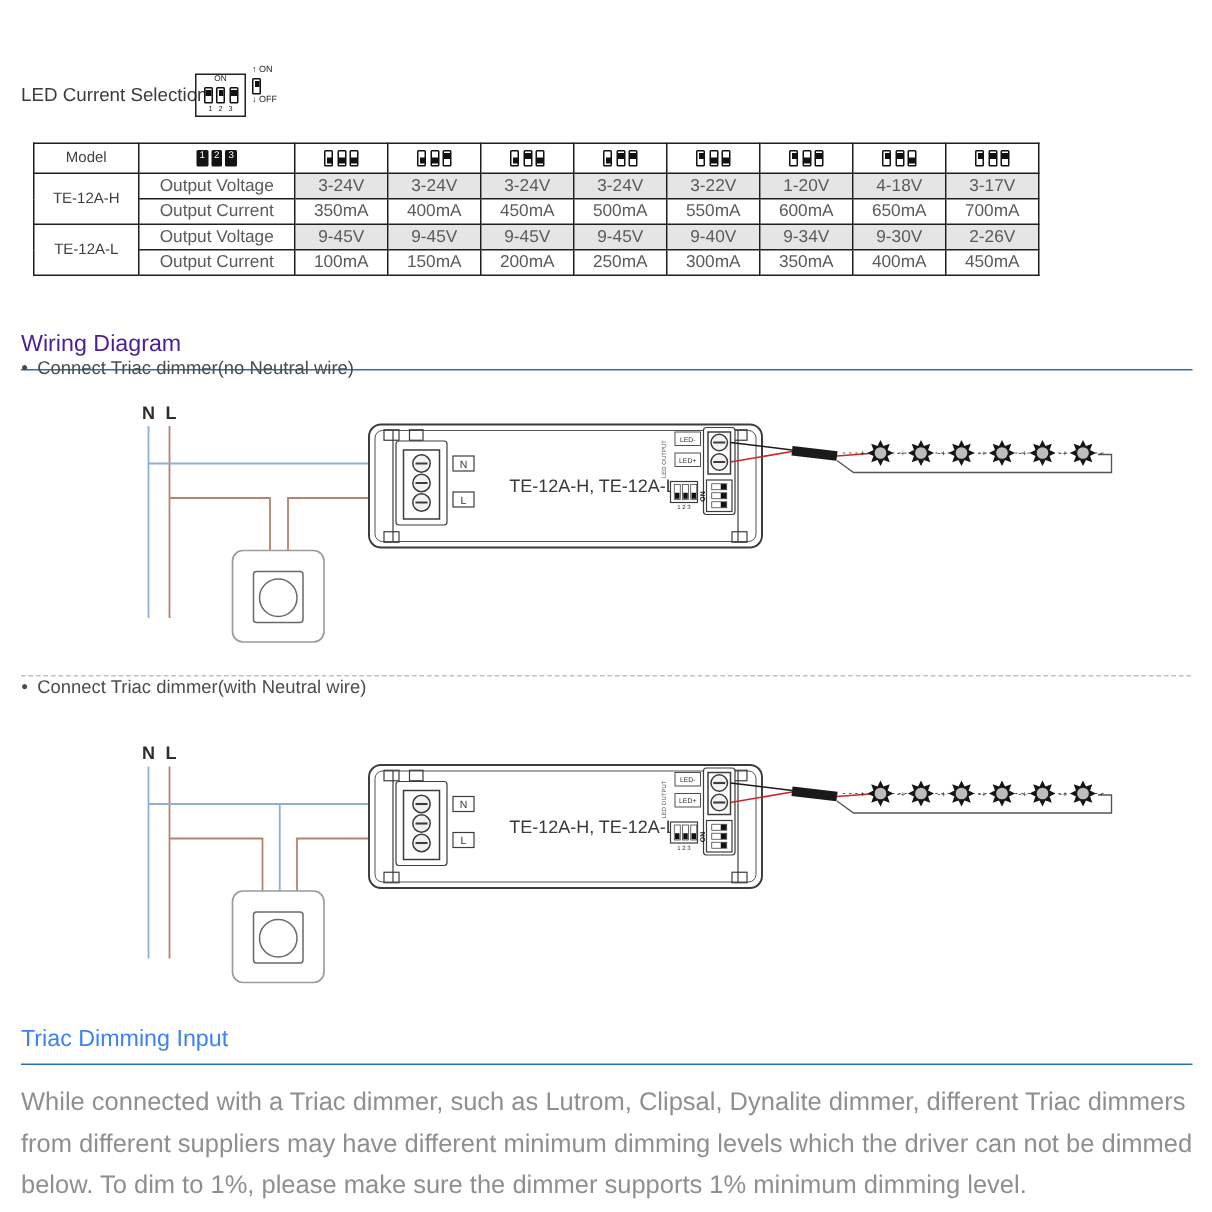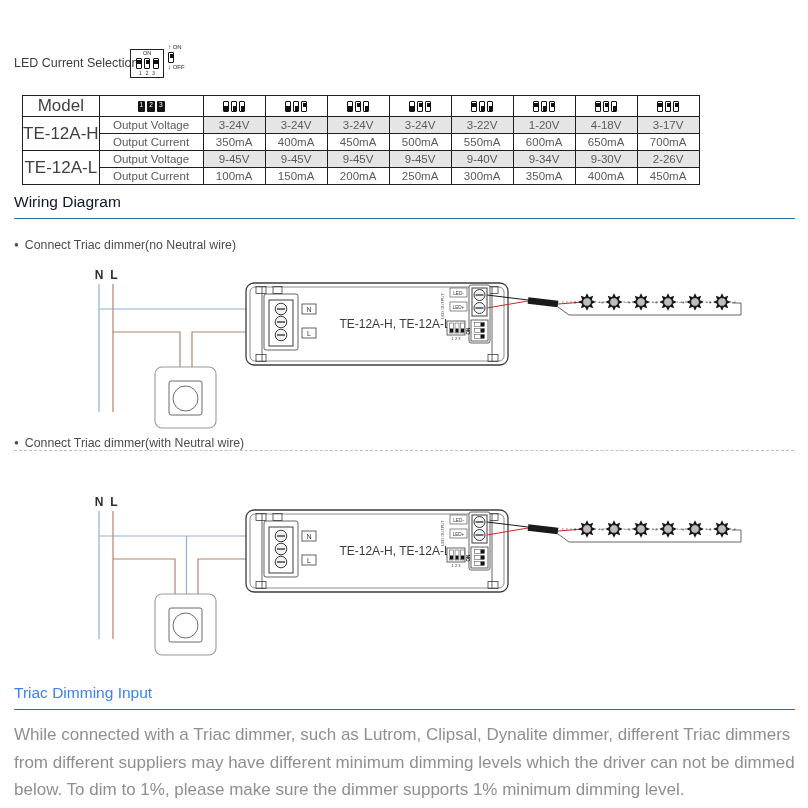--- a/index.html
+++ b/index.html
@@ -17,21 +17,21 @@
   .knob.on{top:0.6px;} .knob.off{bottom:0.6px;}
   .num-row{display:flex;gap:4px;font-size:4.8px;color:#222;line-height:5px;}
   .dipdemo{left:168px;top:44px;display:flex;flex-direction:column;align-items:flex-start;gap:1px;}
   .dipdemo .t{font-size:6px;color:#222;line-height:7px;white-space:nowrap;}
 
   
   #sel-table{left:22px;top:95px;border-collapse:collapse;table-layout:fixed;}
   #sel-table td{border:1px solid #1e1e1e;text-align:center;vertical-align:middle;padding:0;
                 font-size:11.5px;color:#5a5a5a;height:16px;overflow:hidden;white-space:nowrap;}
   #sel-table tr.hdr td{height:19px;}
-  #sel-table td.model{font-size:17px;color:#3f3f3f;}
+  #sel-table td.model{font-size:10px;color:#3f3f3f;}
   #sel-table td.shaded{background:#e5e5e5;}
   .dip-i{display:inline-flex;gap:2.2px;vertical-align:middle;}
   .numsq{width:7.5px;height:11px;background:#141414;color:#fff;font-size:6.5px;line-height:8px;
          display:flex;justify-content:center;border-radius:1px;}
 
   
   .section-h{left:14px;width:781px;font-size:15.5px;padding-bottom:7px;border-bottom:1.6px solid;box-sizing:border-box;}
   .bullet-line{left:14px;font-size:12.3px;color:#4c4c4c;}
   .bullet-line .b{font-size:8px;vertical-align:2px;margin-right:6px;}
   #divider{left:14px;top:450px;width:780px;border-top:1.6px dashed #bfbfbf;}
@@ -228,21 +228,21 @@
         <td>200mA</td>
         <td>250mA</td>
         <td>300mA</td>
         <td>350mA</td>
         <td>400mA</td>
         <td>450mA</td>
       </tr>
     </tbody>
   </table>
 
-<div class="abs section-h" id="wiring-h" style="top: 193px; color: #0f172a; border-color: rgb(33, 115, 171);">Wiring Diagram</div>
+<div class="abs section-h" id="wiring-h" style="top: 221px; color: #4c1d95; border-color: rgb(33, 115, 171);">Wiring Diagram</div>
 
 <div class="abs bullet-line" style="top:238px;">
   <span class="b">●</span><span>Connect Triac dimmer(no Neutral wire)</span>
 </div>
 
 <svg class="abs diag-svg" id="diagram-1" viewBox="0 0 808 185">
     <g>
     <text x="99" y="15" font-size="12" fill="#2e2e2e" text-anchor="middle" font-weight="bold">N</text>
     <text x="114" y="15" font-size="12" fill="#2e2e2e" text-anchor="middle" font-weight="bold">L</text>
     <line x1="99" y1="20" x2="99" y2="148" stroke="#92aed2" stroke-width="1.2"></line>
@@ -343,21 +343,21 @@
       <text x="707" y="40" font-size="6.5" fill="#333" text-anchor="middle">-</text>
       <polygon points="730.7,38.0 726.7,40.0 728.2,44.2 724.0,42.7 722.0,46.7 720.0,42.7 715.8,44.2 717.3,40.0 713.3,38.0 717.3,36.0 715.8,31.8 720.0,33.3 722.0,29.3 724.0,33.3 728.2,31.8 726.7,36.0" fill="#151515"></polygon>
       <circle cx="722" cy="38" r="4.3" fill="#bdbdbd" stroke="#1a1a1a" stroke-width="0.8"></circle>
       <text x="710" y="40.3" font-size="5.5" fill="#333" text-anchor="middle">+</text>
       <text x="734" y="40" font-size="6.5" fill="#333" text-anchor="middle">-</text>
   </g>
   </svg>
 
 <div class="abs" id="divider"></div>
 
-<div class="abs bullet-line" style="top:436px;">
+<div class="abs bullet-line" style="top:451px;">
   <span class="b">●</span><span>Connect Triac dimmer(with Neutral wire)</span>
 </div>
 
 <svg class="abs diag-svg" id="diagram-2" viewBox="0 0 808 185">
     <g>
     <text x="99" y="15" font-size="12" fill="#2e2e2e" text-anchor="middle" font-weight="bold">N</text>
     <text x="114" y="15" font-size="12" fill="#2e2e2e" text-anchor="middle" font-weight="bold">L</text>
     <line x1="99" y1="20" x2="99" y2="148" stroke="#92aed2" stroke-width="1.2"></line>
     <line x1="113" y1="20" x2="113" y2="148" stroke="#b3846f" stroke-width="1.2"></line>
     <polyline points="99,45 276,45" fill="none" stroke="#92aed2" stroke-width="1.2"></polyline>

